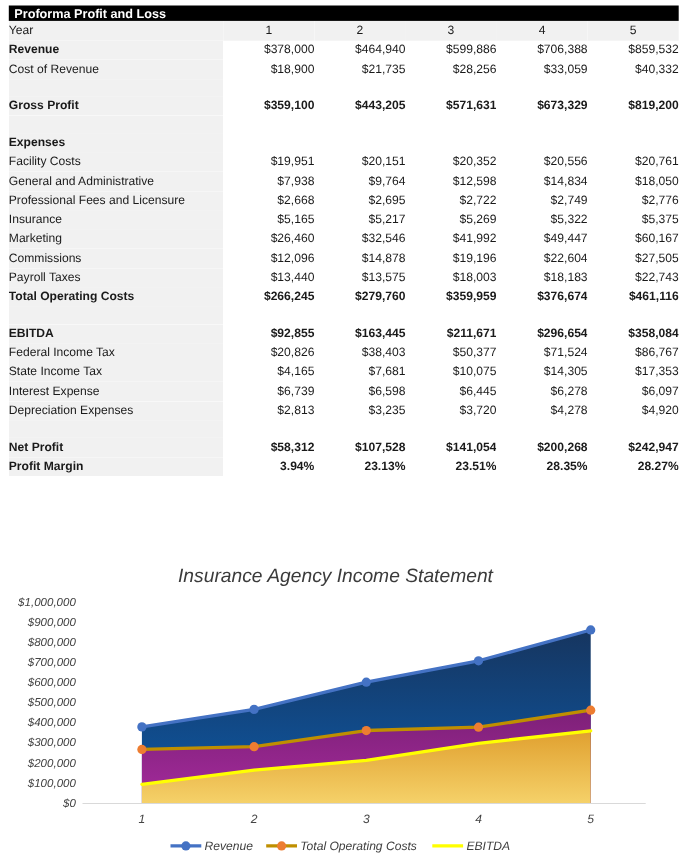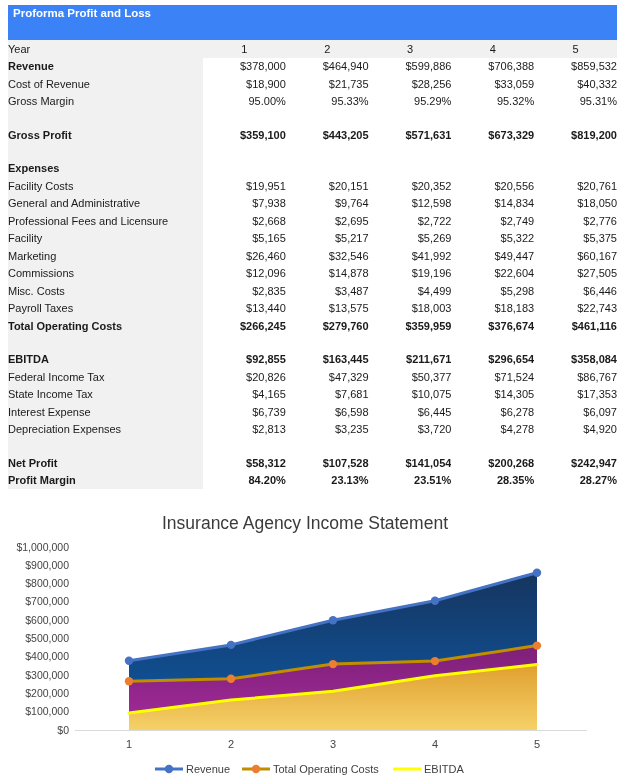--- a/index.html
+++ b/index.html
@@ -2,36 +2,36 @@
 <html><head>
 <meta charset="utf-8">
 <style>
   html,body{margin:0;padding:0;}
   body{
     width:625px;height:784px;position:relative;background:#ffffff;
     font-family:"Liberation Sans", sans-serif;color:#1a1a1a;overflow:hidden;
   }
   .pl-section{position:absolute;top:5px;left:8px;width:609px;}
   .pl-titlebar{
-    background:#3b82f6;color:#ffffff;font-weight:bold;font-size:11.5px;
-    height:35px;line-height:17px;padding-left:5px;box-sizing:border-box;
+    background:#000000;color:#ffffff;font-weight:bold;font-size:11.5px;
+    height:14px;line-height:17px;padding-left:5px;box-sizing:border-box;
   }
   table.pl-table{border-collapse:collapse;table-layout:fixed;width:609px;}
   table.pl-table td, table.pl-table th{
     font-size:11px;height:17.5px;padding:0;vertical-align:middle;
     white-space:nowrap;overflow:hidden;
   }
   th.ylab{background:#f1f1f1;font-weight:normal;text-align:left;}
   th.ycol{background:#f1f1f1;font-weight:normal;text-align:center;}
   td.lbl{background:#f1f1f1;text-align:left;padding-left:4px;}
   td.val{background:#ffffff;text-align:right;padding-right:8px;}
   tr.bold td{font-weight:bold;}
   tr.label-bold td.lbl{font-weight:bold;}
   tr.spacer td{height:16px;}
-  .chart-fig{position:absolute;top:505px;left:0;margin:0;width:625px;height:279px;}
+  .chart-fig{position:absolute;top:505px;left:0;margin:0;width:625px;height:279px;font-style:italic;}
   svg text{font-family:"Liberation Sans", sans-serif;}
 </style>
 </head>
 <body>
 
 <div class="pl-section">
   <div class="pl-titlebar">
     <span>Proforma Profit and Loss</span>
   </div>
   <table class="pl-table">
@@ -63,28 +63,20 @@
           <td class="val">$859,532</td>
         </tr>
         <tr class="normal">
           <td class="lbl">Cost of Revenue</td>
           <td class="val">$18,900</td>
           <td class="val">$21,735</td>
           <td class="val">$28,256</td>
           <td class="val">$33,059</td>
           <td class="val">$40,332</td>
         </tr>
-        <tr class="normal">
-          <td class="lbl">Gross Margin</td>
-          <td class="val">95.00%</td>
-          <td class="val">95.33%</td>
-          <td class="val">95.29%</td>
-          <td class="val">95.32%</td>
-          <td class="val">95.31%</td>
-        </tr>
         <tr class="spacer">
           <td class="lbl"></td>
           <td></td>
           <td></td>
           <td></td>
           <td></td>
           <td></td>
         </tr>
         <tr class="bold">
           <td class="lbl">Gross Profit</td>
@@ -128,21 +120,21 @@
         </tr>
         <tr class="normal">
           <td class="lbl">Professional Fees and Licensure</td>
           <td class="val">$2,668</td>
           <td class="val">$2,695</td>
           <td class="val">$2,722</td>
           <td class="val">$2,749</td>
           <td class="val">$2,776</td>
         </tr>
         <tr class="normal">
-          <td class="lbl">Facility</td>
+          <td class="lbl">Insurance</td>
           <td class="val">$5,165</td>
           <td class="val">$5,217</td>
           <td class="val">$5,269</td>
           <td class="val">$5,322</td>
           <td class="val">$5,375</td>
         </tr>
         <tr class="normal">
           <td class="lbl">Marketing</td>
           <td class="val">$26,460</td>
           <td class="val">$32,546</td>
@@ -152,28 +144,20 @@
         </tr>
         <tr class="normal">
           <td class="lbl">Commissions</td>
           <td class="val">$12,096</td>
           <td class="val">$14,878</td>
           <td class="val">$19,196</td>
           <td class="val">$22,604</td>
           <td class="val">$27,505</td>
         </tr>
         <tr class="normal">
-          <td class="lbl">Misc. Costs</td>
-          <td class="val">$2,835</td>
-          <td class="val">$3,487</td>
-          <td class="val">$4,499</td>
-          <td class="val">$5,298</td>
-          <td class="val">$6,446</td>
-        </tr>
-        <tr class="normal">
           <td class="lbl">Payroll Taxes</td>
           <td class="val">$13,440</td>
           <td class="val">$13,575</td>
           <td class="val">$18,003</td>
           <td class="val">$18,183</td>
           <td class="val">$22,743</td>
         </tr>
         <tr class="bold">
           <td class="lbl">Total Operating Costs</td>
           <td class="val">$266,245</td>
@@ -194,21 +178,21 @@
           <td class="lbl">EBITDA</td>
           <td class="val">$92,855</td>
           <td class="val">$163,445</td>
           <td class="val">$211,671</td>
           <td class="val">$296,654</td>
           <td class="val">$358,084</td>
         </tr>
         <tr class="normal">
           <td class="lbl">Federal Income Tax</td>
           <td class="val">$20,826</td>
-          <td class="val">$47,329</td>
+          <td class="val">$38,403</td>
           <td class="val">$50,377</td>
           <td class="val">$71,524</td>
           <td class="val">$86,767</td>
         </tr>
         <tr class="normal">
           <td class="lbl">State Income Tax</td>
           <td class="val">$4,165</td>
           <td class="val">$7,681</td>
           <td class="val">$10,075</td>
           <td class="val">$14,305</td>
@@ -241,21 +225,21 @@
         <tr class="bold">
           <td class="lbl">Net Profit</td>
           <td class="val">$58,312</td>
           <td class="val">$107,528</td>
           <td class="val">$141,054</td>
           <td class="val">$200,268</td>
           <td class="val">$242,947</td>
         </tr>
         <tr class="bold">
           <td class="lbl">Profit Margin</td>
-          <td class="val">84.20%</td>
+          <td class="val">3.94%</td>
           <td class="val">23.13%</td>
           <td class="val">23.51%</td>
           <td class="val">28.35%</td>
           <td class="val">28.27%</td>
         </tr>
       </tbody>
   </table>
 </div>
 
 <figure class="chart-fig">

